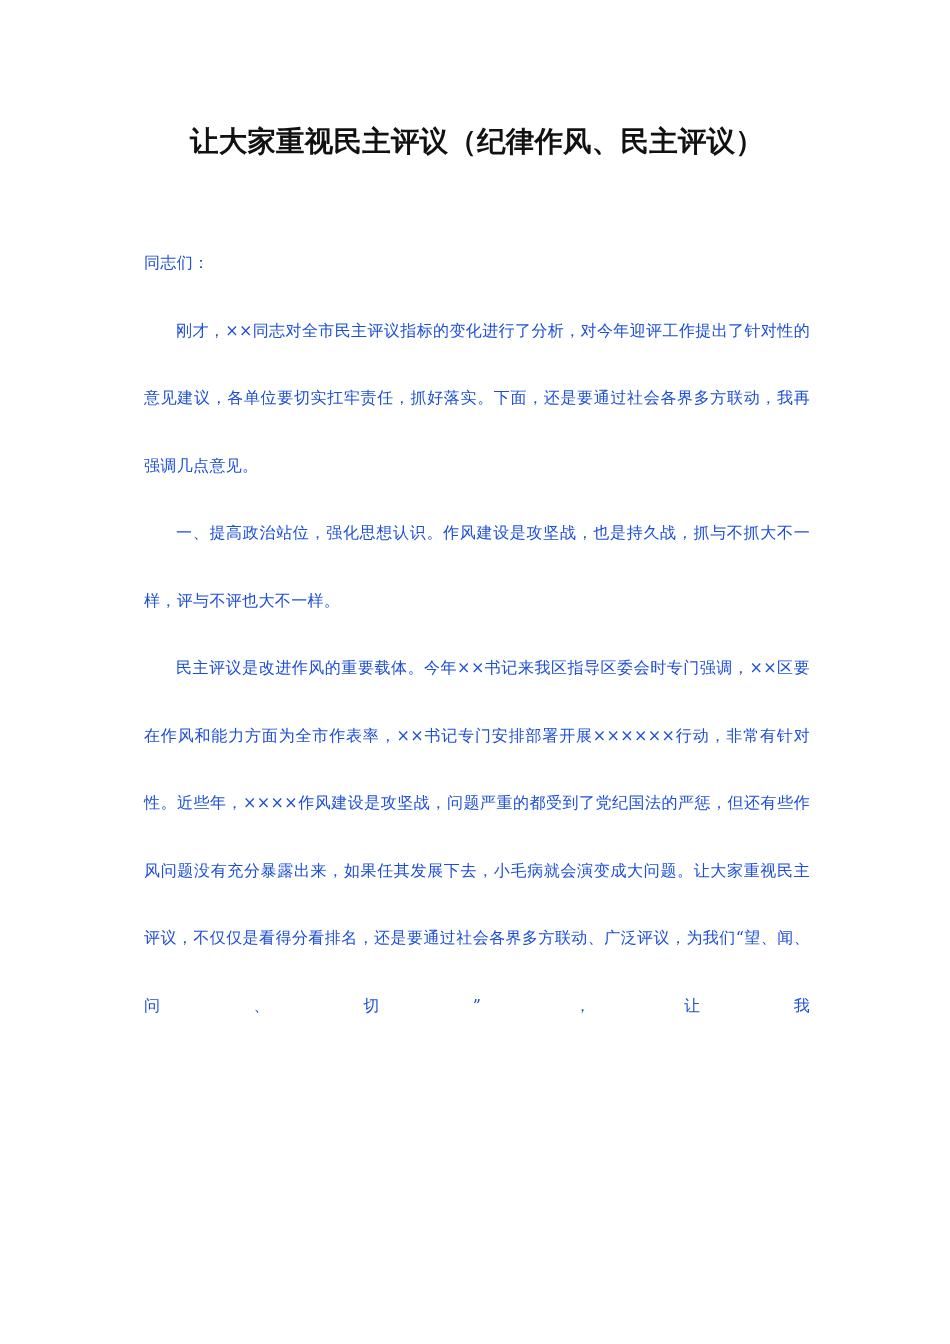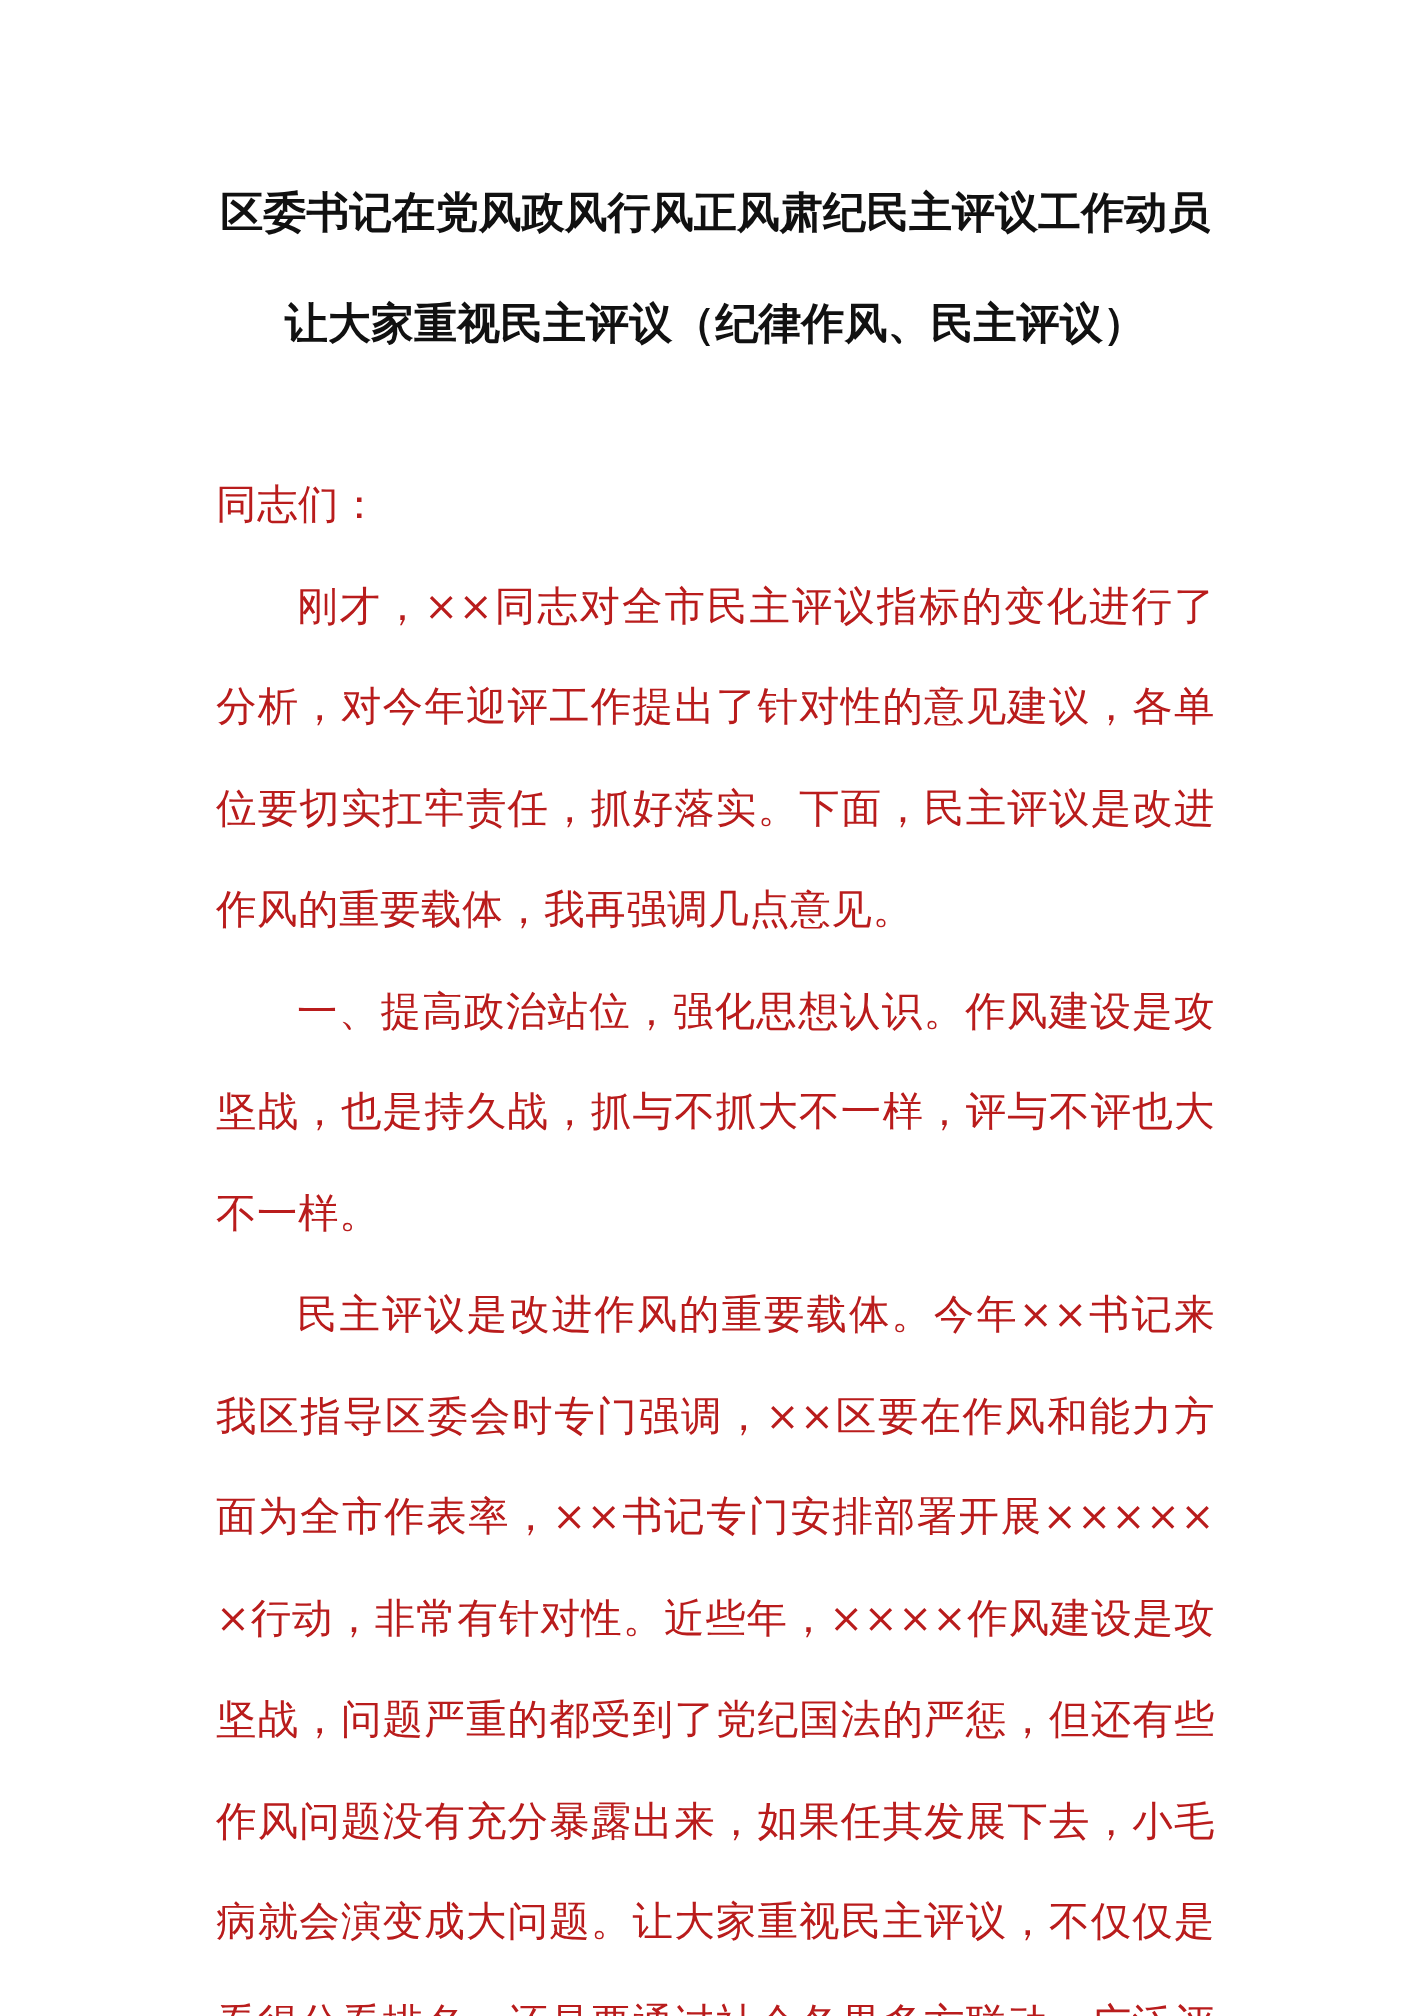--- a/index.html
+++ b/index.html
@@ -38,23 +38,23 @@
   #title-block {
     padding-top: 105px;
   }
 
   #title-line-2 {
     
   }
 
   .para {
     font-family: "DejaVu Serif", "Liberation Serif", serif;
-    font-size: 27px;
+    font-size: 16px;
     line-height: 67.5px;
-    color: #b91c1c;
+    color: #1d4ed8;
     text-align: justify;
     text-justify: inter-character;
     letter-spacing: 0.35px;
     margin: 0;
     word-break: break-all;
   }
 
   .para.indent {
     text-indent: 2em;
   }
@@ -68,26 +68,25 @@
     text-align-last: justify;
   }
 </style>
 </head>
 <body>
 
 <div id="page">
   <div id="doc-body">
 
     <div id="title-block">
-      <div class="doc-title">区委书记在党风政风行风正风肃纪民主评议工作动员</div>
       <div class="doc-title" id="title-line-2">让大家重视民主评议（纪律作风、民主评议）</div>
     </div>
 
     <p class="para" id="para-salutation">同志们：</p>
 
-    <p class="para indent">刚才，××同志对全市民主评议指标的变化进行了分析，对今年迎评工作提出了针对性的意见建议，各单位要切实扛牢责任，抓好落实。下面，民主评议是改进作风的重要载体，我再强调几点意见。</p>
+    <p class="para indent">刚才，××同志对全市民主评议指标的变化进行了分析，对今年迎评工作提出了针对性的意见建议，各单位要切实扛牢责任，抓好落实。下面，还是要通过社会各界多方联动，我再强调几点意见。</p>
 
     <p class="para indent">一、提高政治站位，强化思想认识。作风建设是攻坚战，也是持久战，抓与不抓大不一样，评与不评也大不一样。</p>
 
     <p class="para indent clipped">民主评议是改进作风的重要载体。今年××书记来我区指导区委会时专门强调，××区要在作风和能力方面为全市作表率，××书记专门安排部署开展××××××行动，非常有针对性。近些年，××××作风建设是攻坚战，问题严重的都受到了党纪国法的严惩，但还有些作风问题没有充分暴露出来，如果任其发展下去，小毛病就会演变成大问题。让大家重视民主评议，不仅仅是看得分看排名，还是要通过社会各界多方联动、广泛评议，为我们“望、闻、问、切”，让我</p>
 
   </div>
 </div>
 
 </body></html>

